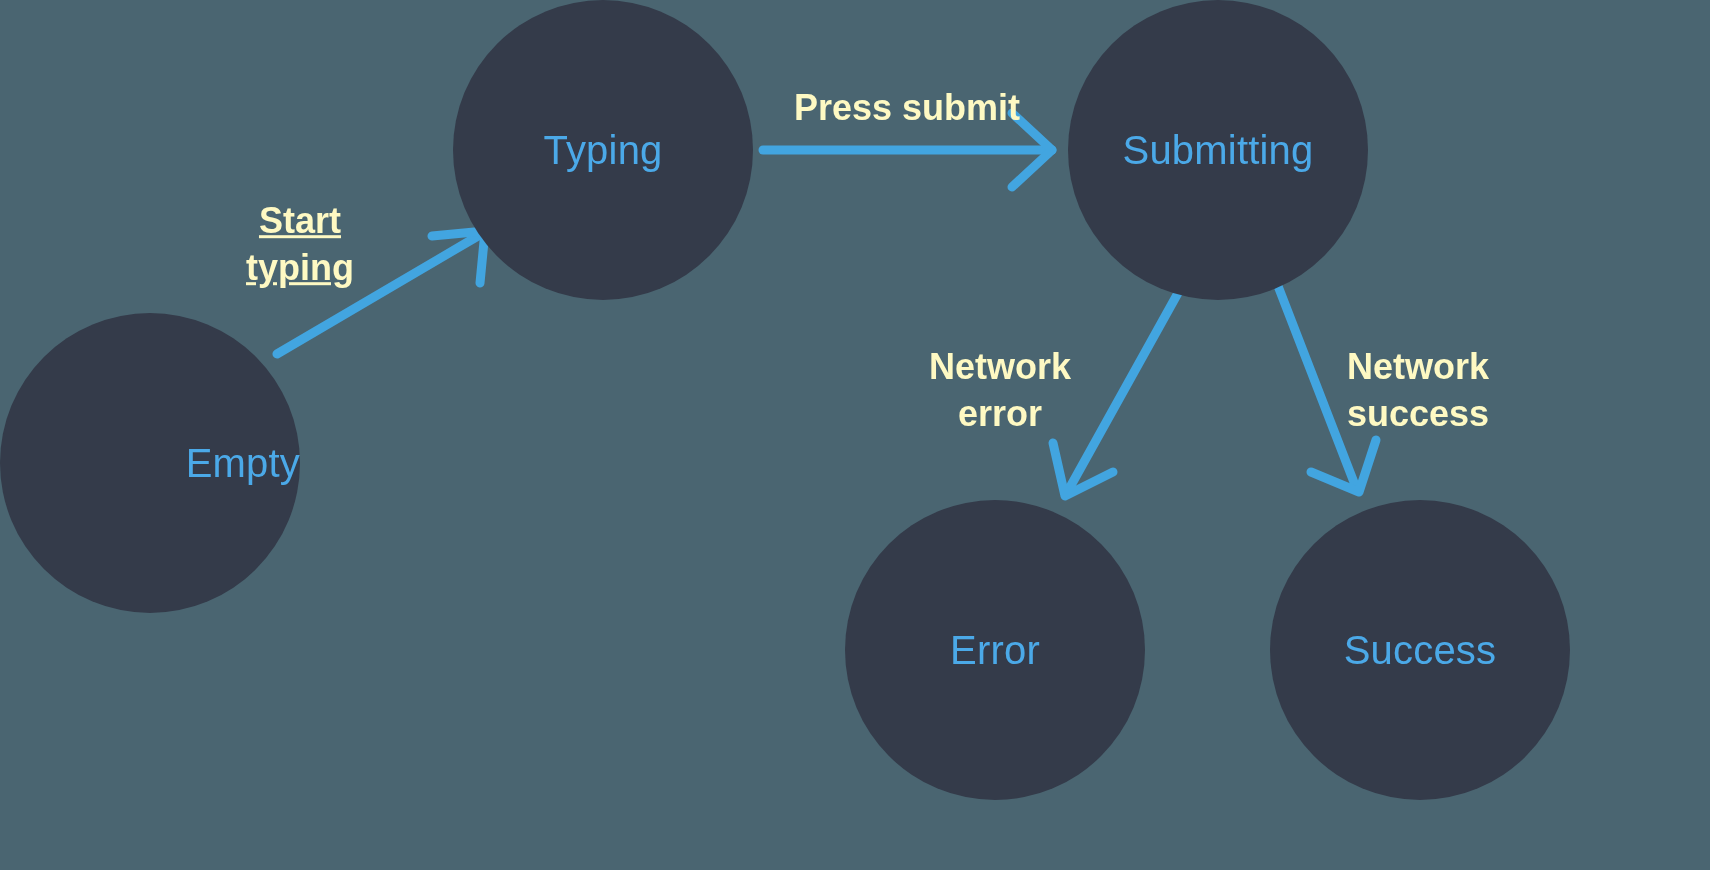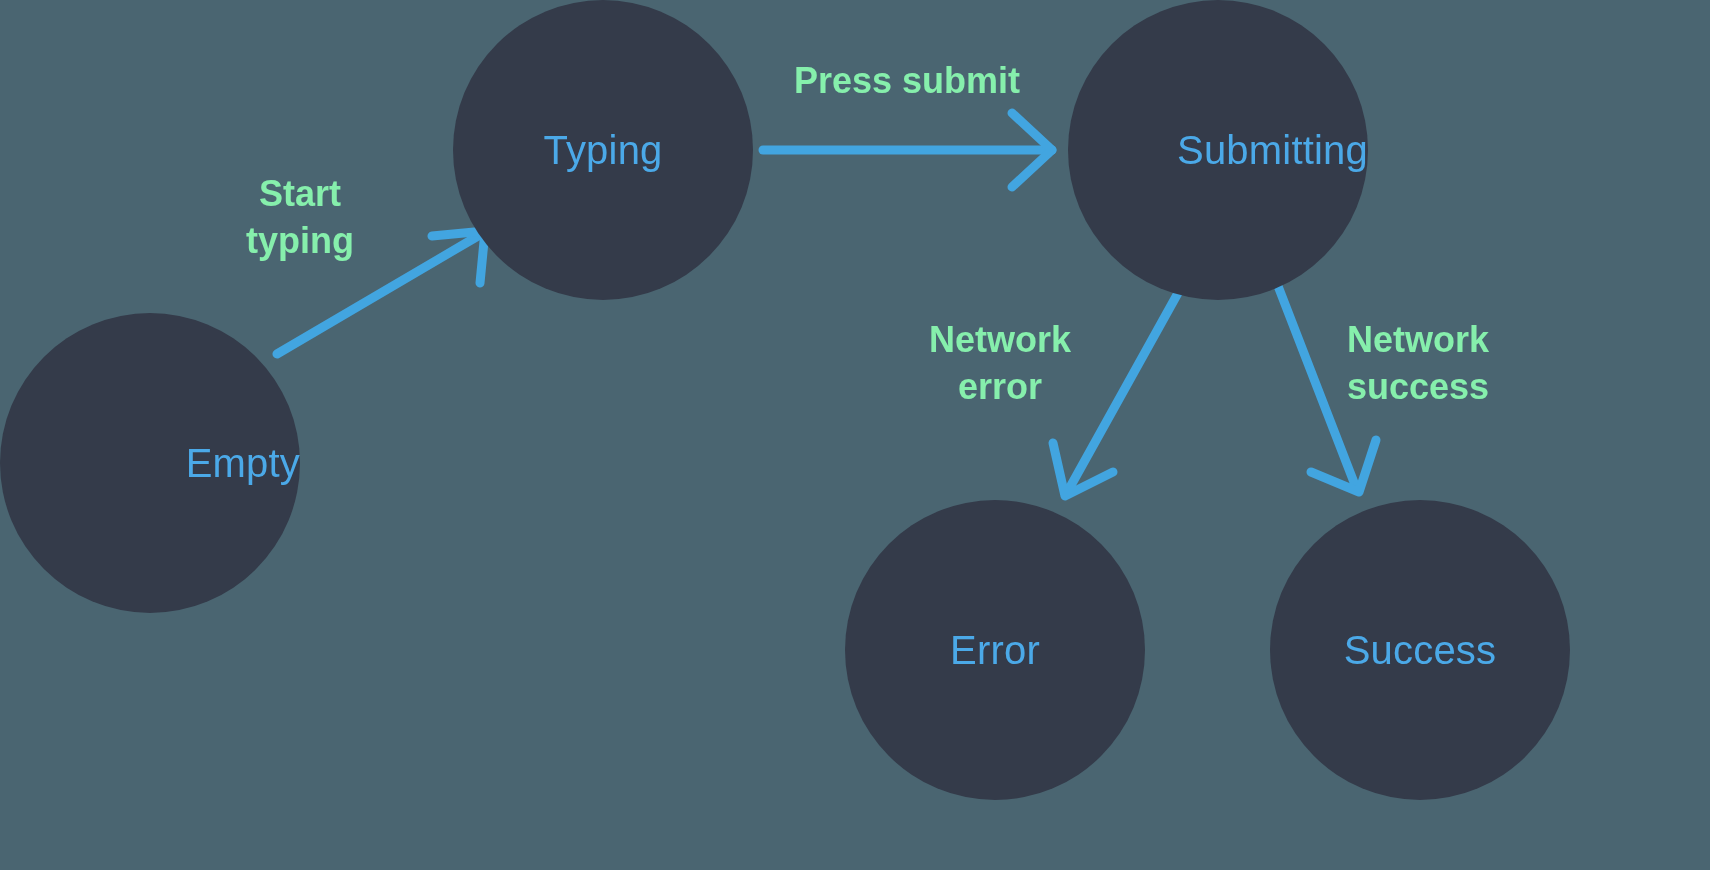--- a/index.html
+++ b/index.html
@@ -37,28 +37,29 @@
     font-size: 40px;
     font-weight: 400;
     letter-spacing: 0.2px;
     white-space: nowrap;
     text-align: center;
     line-height: 1;
     user-select: none;
   }
   .edge-label {
     position: absolute;
-    color: #86efac;
+    color: #fef9c3;
     font-size: 36px;
     font-weight: 700;
     line-height: 1.3;
     text-align: center;
     white-space: pre-line;
     user-select: none;
     transform: translate(-50%, -50%);
+    margin-top: 27px;
   }
 </style>
 </head>
 <body>
 
 <div id="stage">
 
   <svg id="diagram-svg" viewBox="0 0 1710 870" xmlns="http://www.w3.org/2000/svg" aria-hidden="true">
 
     <g>
@@ -83,33 +84,33 @@
   </svg>
 
   <div class="state-node" style="left:0px; top:313px; width:300px; height:300px;justify-content:flex-end;">
     <span class="state-label">Empty</span>
   </div>
 
   <div class="state-node" style="left:453px; top:0px; width:300px; height:300px;">
     <span class="state-label">Typing</span>
   </div>
 
-  <div class="state-node" style="left:1068px; top:0px; width:300px; height:300px;justify-content:flex-end;">
+  <div class="state-node" style="left:1068px; top:0px; width:300px; height:300px;">
     <span class="state-label">Submitting</span>
   </div>
 
   <div class="state-node" style="left:845px; top:500px; width:300px; height:300px;">
     <span class="state-label">Error</span>
   </div>
 
   <div class="state-node" style="left:1270px; top:500px; width:300px; height:300px;">
     <span class="state-label">Success</span>
   </div>
 
-  <div class="edge-label" style="left:300px; top:218px;">Start
+  <div class="edge-label" style="left:300px; top:218px;text-decoration:underline;">Start
 typing</div>
 
   <div class="edge-label" style="left:907px; top:81px;">Press submit</div>
 
   <div class="edge-label" style="left:1000px; top:364px;">Network
 error</div>
 
   <div class="edge-label" style="left:1418px; top:364px;">Network
 success</div>
 

